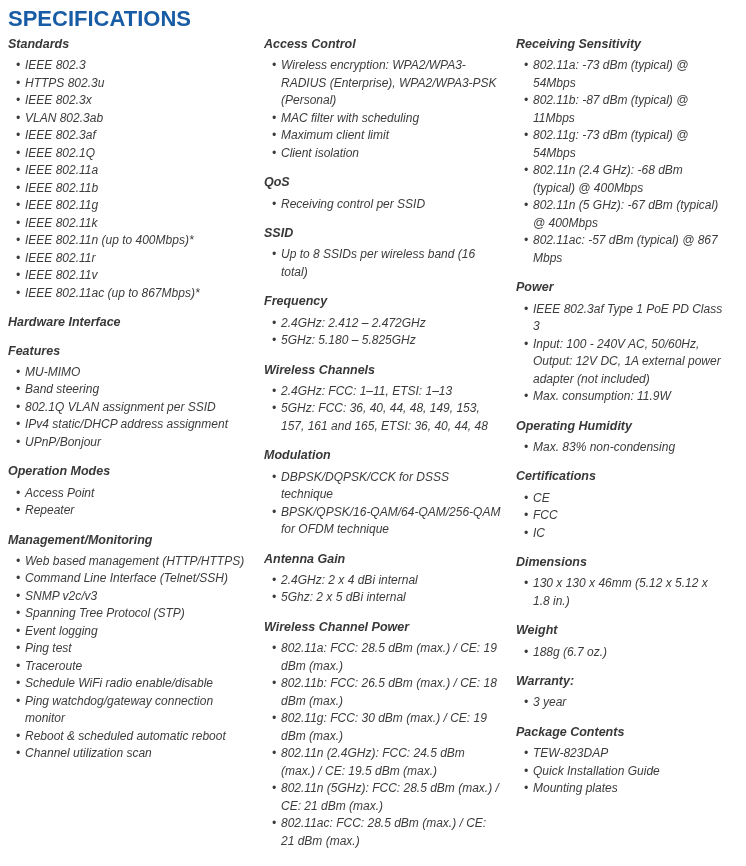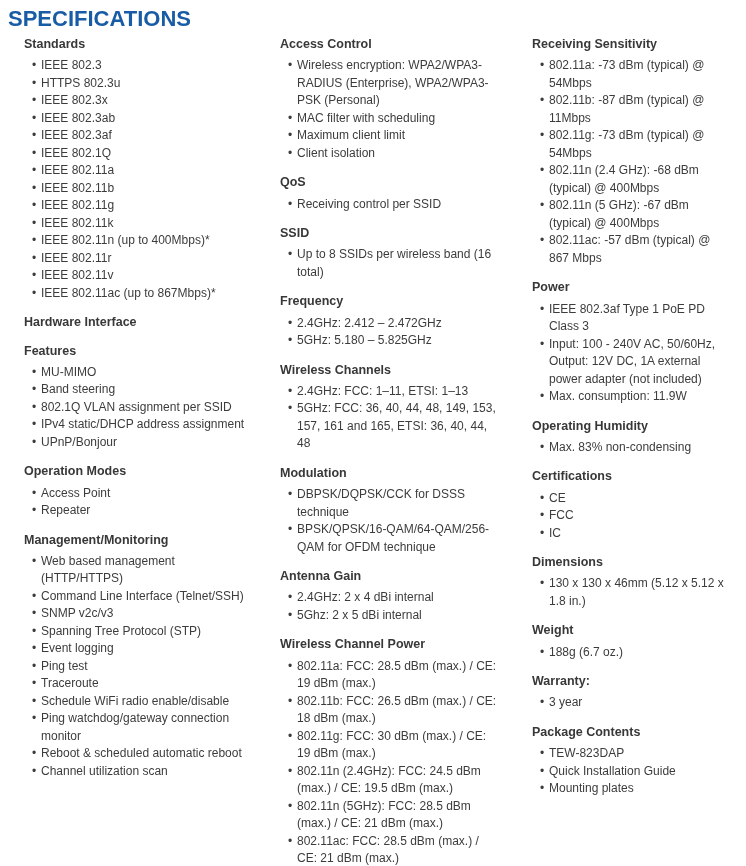--- a/index.html
+++ b/index.html
@@ -34,21 +34,22 @@
     flex: 1 1 auto;
     display: grid;
     grid-template-columns: 256px 252px 222px;
     align-items: start;
   }
   .col {
     padding-right: 14px;
     box-sizing: border-box;
   }
   .spec-section {
-    margin: 0 0 12px 16px;
+    margin: 0 0 12px 0;
+    font-style: italic;
   }
   .sec-heading {
     margin: 0 0 5px 0;
     font-size: 12.5px;
     font-weight: bold;
     color: #383838;
     line-height: 1.3;
   }
   .sec-list {
     margin: 0;
@@ -76,21 +77,21 @@
 <div class="page">
   <h1 class="title" style="color: rgb(24, 92, 166);">SPECIFICATIONS</h1>
   <div class="columns">
     <div class="col">
         <section class="spec-section">
           <h3 class="sec-heading">Standards</h3>
           <ul class="sec-list">
             <li class="sec-item">IEEE 802.3</li>
             <li class="sec-item">HTTPS 802.3u</li>
             <li class="sec-item">IEEE 802.3x</li>
-            <li class="sec-item">IEEE 802.3ab</li>
+            <li class="sec-item">VLAN 802.3ab</li>
             <li class="sec-item">IEEE 802.3af</li>
             <li class="sec-item">IEEE 802.1Q</li>
             <li class="sec-item">IEEE 802.11a</li>
             <li class="sec-item">IEEE 802.11b</li>
             <li class="sec-item">IEEE 802.11g</li>
             <li class="sec-item">IEEE 802.11k</li>
             <li class="sec-item">IEEE 802.11n (up to 400Mbps)*</li>
             <li class="sec-item">IEEE 802.11r</li>
             <li class="sec-item">IEEE 802.11v</li>
             <li class="sec-item">IEEE 802.11ac (up to 867Mbps)*</li>

